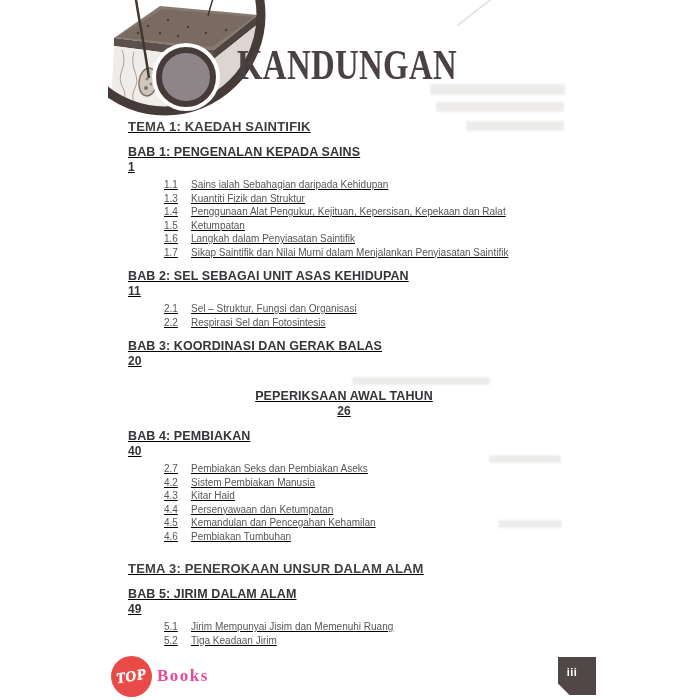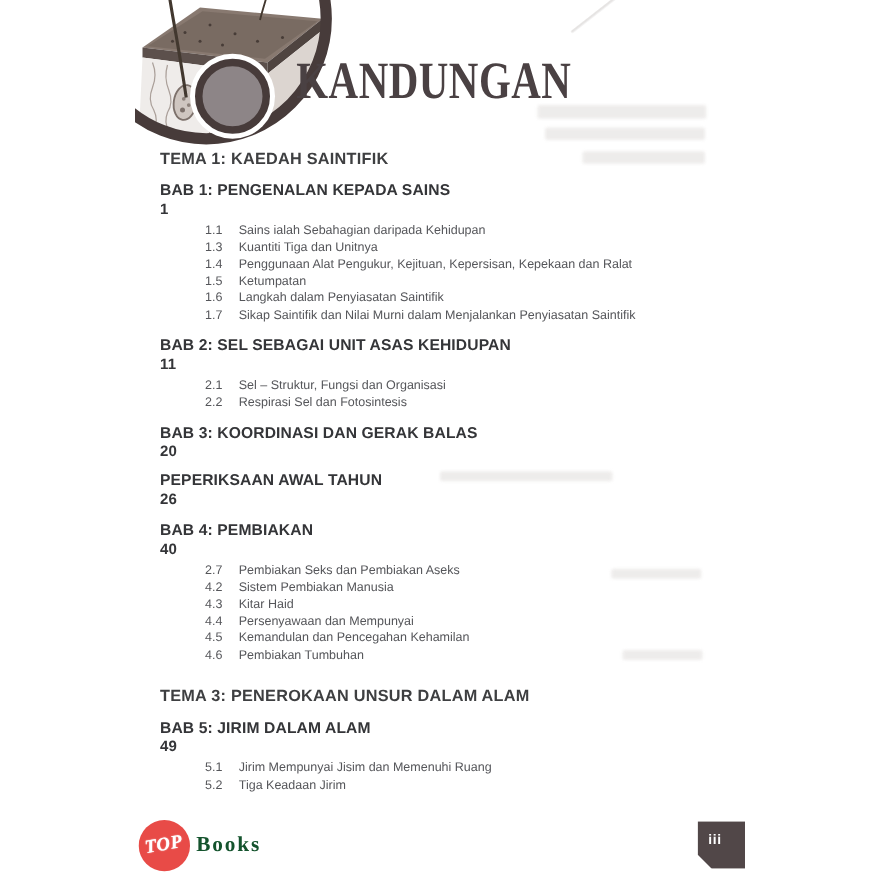--- a/index.html
+++ b/index.html
@@ -22,50 +22,50 @@
   }
 
   
   .artifact {
     position:absolute; background:#ebe9e8; border-radius:2px;
     filter:blur(1.2px); opacity:.85;
   }
   .artifact.diag { background:#e2e0df; filter:blur(.6px); }
 
   
-  .toc { position:absolute; left:128px; top:119px; width:432px; }
+  .toc { position:absolute; left:128px; top:119px; width:432px;text-decoration:underline; }
   .tema {
     font-weight:bold; font-size:13px; line-height:16px; color:#3e3f41;
     letter-spacing:.2px; margin-top:18px;
   }
   .tema.first { margin-top:0; }
   .bab-row {
     display:flex; justify-content:space-between; align-items:baseline;
     margin-top:10px; font-weight:bold; font-size:12.5px; line-height:15px;
     color:#343538; letter-spacing:.1px;flex-direction:column;
   }
-  .bab-row.exam { margin-top:8px; }
+  .bab-row.exam { margin-top:20px;align-items:center; }
   .page-num { font-weight:bold; font-size:12px; color:#343538; }
   .items { margin:3px 0 0 36px; }
   .item { display:flex; font-size:10px; line-height:13.5px; color:#55565a; }
   .inum { width:27px; flex:none; }
 
   
   .logo { position:absolute; left:111px; top:656px; width:120px; height:42px; }
   .logo-circle {
     position:absolute; left:0; top:0; width:41px; height:41px; border-radius:50%;
     background:#e84b47; display:flex; align-items:center; justify-content:center;
   }
   .logo-top {
     color:#ffffff; font-weight:bold; font-style:italic; font-size:15px;
     font-family:"Liberation Serif", serif; letter-spacing:.5px;
     transform:rotate(-10deg); text-shadow:0 0 1px #ffffff;
   }
   .logo-books {
-    position:absolute; left:46px; top:10px; color:#14532d; font-weight:bold;
+    position:absolute; left:46px; top:10px; color:#ec4899; font-weight:bold;
     font-size:17px; font-family:"Liberation Serif", serif; letter-spacing:1.5px;
   }
   .page-tab {
     position:absolute; left:558px; top:657px; width:38px; height:38px;
     background:#514748;
     clip-path:polygon(0 0, 100% 0, 100% 100%, 30% 100%, 0 70%);
     display:flex; align-items:center; justify-content:center;
   }
   .page-tab span {
     color:#ffffff; font-weight:bold; font-size:11px; letter-spacing:.5px;
@@ -153,21 +153,21 @@
       <span>BAB 1: PENGENALAN KEPADA SAINS</span>
       <span class="page-num">1</span>
     </div>
     <div class="items">
       <div class="item">
           <span class="inum">1.1</span>
           <span>Sains ialah Sebahagian daripada Kehidupan</span>
         </div>
       <div class="item">
           <span class="inum">1.3</span>
-          <span>Kuantiti Tiga dan Unitnya</span>
+          <span>Kuantiti Fizik dan Struktur</span>
         </div>
       <div class="item">
           <span class="inum">1.4</span>
           <span>Penggunaan Alat Pengukur, Kejituan, Kepersisan, Kepekaan dan Ralat</span>
         </div>
       <div class="item">
           <span class="inum">1.5</span>
           <span>Ketumpatan</span>
         </div>
       <div class="item">
@@ -218,21 +218,21 @@
       <div class="item">
           <span class="inum">4.2</span>
           <span>Sistem Pembiakan Manusia</span>
         </div>
       <div class="item">
           <span class="inum">4.3</span>
           <span>Kitar Haid</span>
         </div>
       <div class="item">
           <span class="inum">4.4</span>
-          <span>Persenyawaan dan Mempunyai</span>
+          <span>Persenyawaan dan Ketumpatan</span>
         </div>
       <div class="item">
           <span class="inum">4.5</span>
           <span>Kemandulan dan Pencegahan Kehamilan</span>
         </div>
       <div class="item">
           <span class="inum">4.6</span>
           <span>Pembiakan Tumbuhan</span>
         </div>
     </div>

